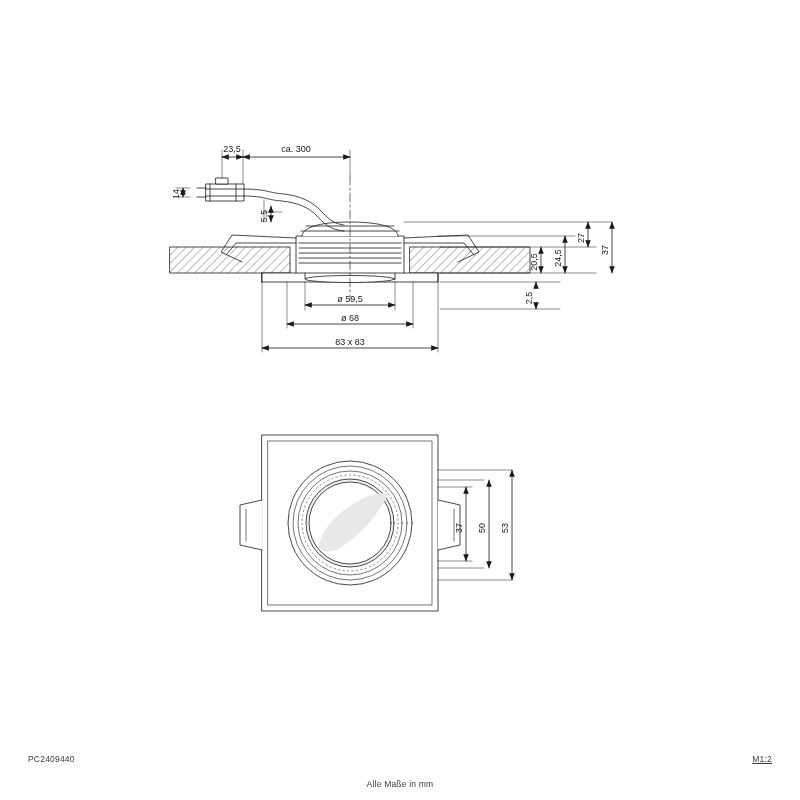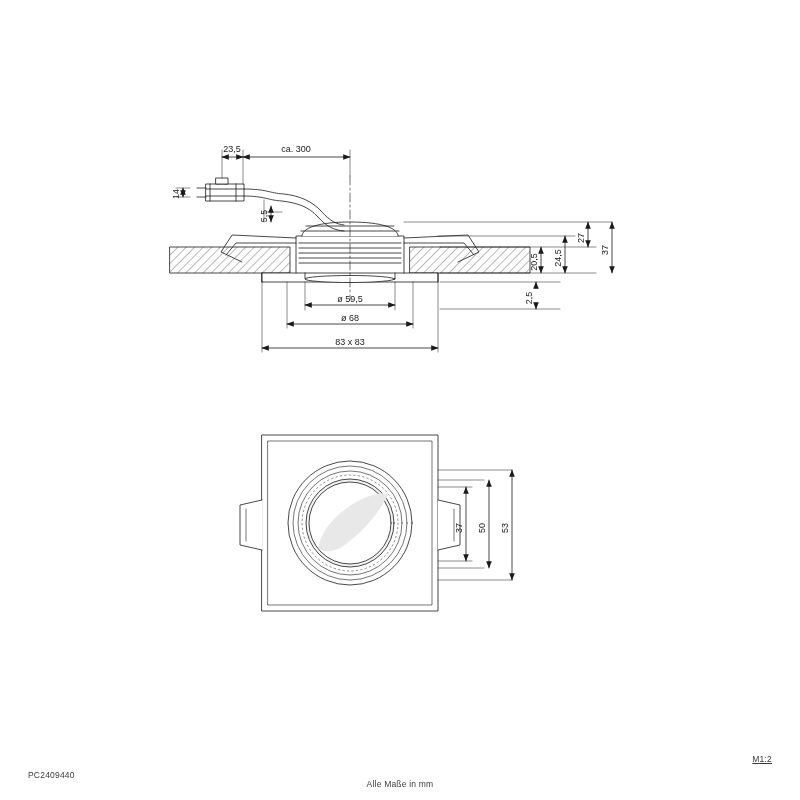--- a/index.html
+++ b/index.html
@@ -32,21 +32,21 @@
     left: 0;
     right: 0;
     bottom: 32px;
     height: 14px;
     font-size: 8.5px;
     color: #3a3a3a;
   }
   .footer .fl {
     position: absolute;
     left: 28px;
-    top: 16px;
+    top: 0;
     letter-spacing: .2px;
   }
   .footer .fc {
     position: absolute;
     left: 0;
     right: 0;
     top: 12px;
     text-align: center;
     letter-spacing: .2px;
     margin-top: 13px;

